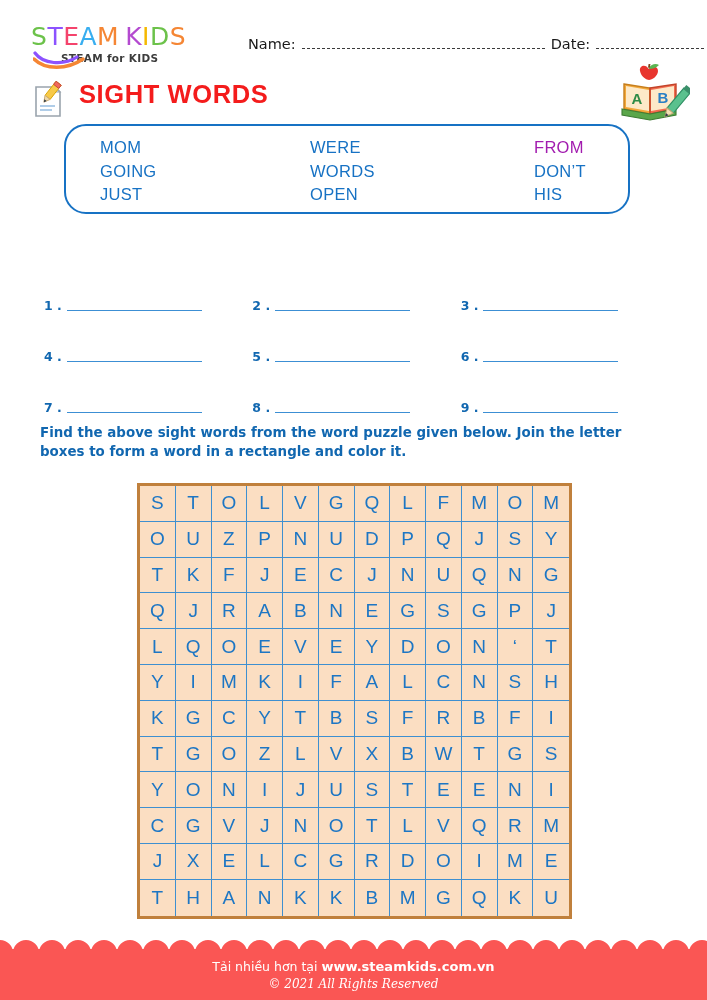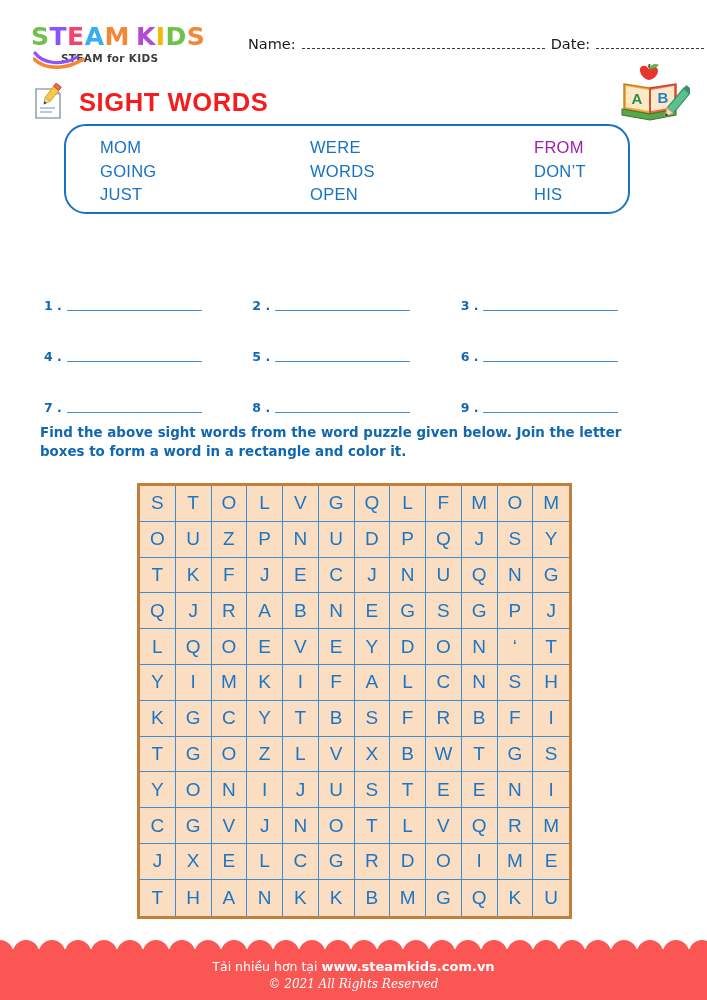--- a/index.html
+++ b/index.html
@@ -26,21 +26,21 @@
     width: 707px; height: 78px;
   }
 
   #logo-block {
     position: absolute;
     left: 31px; top: 24px;
     width: 180px;
   }
   #logo-word {
     font-size: 25px;
-    font-weight: bold;
+    font-weight: normal;
     letter-spacing: 0.5px;
     line-height: 1;
     white-space: nowrap;
     font-family: "DejaVu Sans", sans-serif;
   }
   #logo-word span { display: inline-block; }
   .lg-space { width: 6px; }
   #logo-sub {
     margin-top: 3px;
     margin-left: 30px;
@@ -77,21 +77,21 @@
   }
   #name-rule { width: 243px; }
   #date-rule { width: 108px; }
 
   
   #title-row {
     position: absolute;
     left: 31px; top: 80px;
     height: 44px;
     display: flex;
-    align-items: center;
+    align-items: flex-start;
   }
   #notepad-icon { width: 34px; height: 40px; position: relative; }
   #page-title {
     margin-left: 14px;
     font-size: 25.5px;
     font-weight: bold;
     color: #f41c1c;
     letter-spacing: 0.6px;
     font-family: "Liberation Sans", sans-serif;
   }

